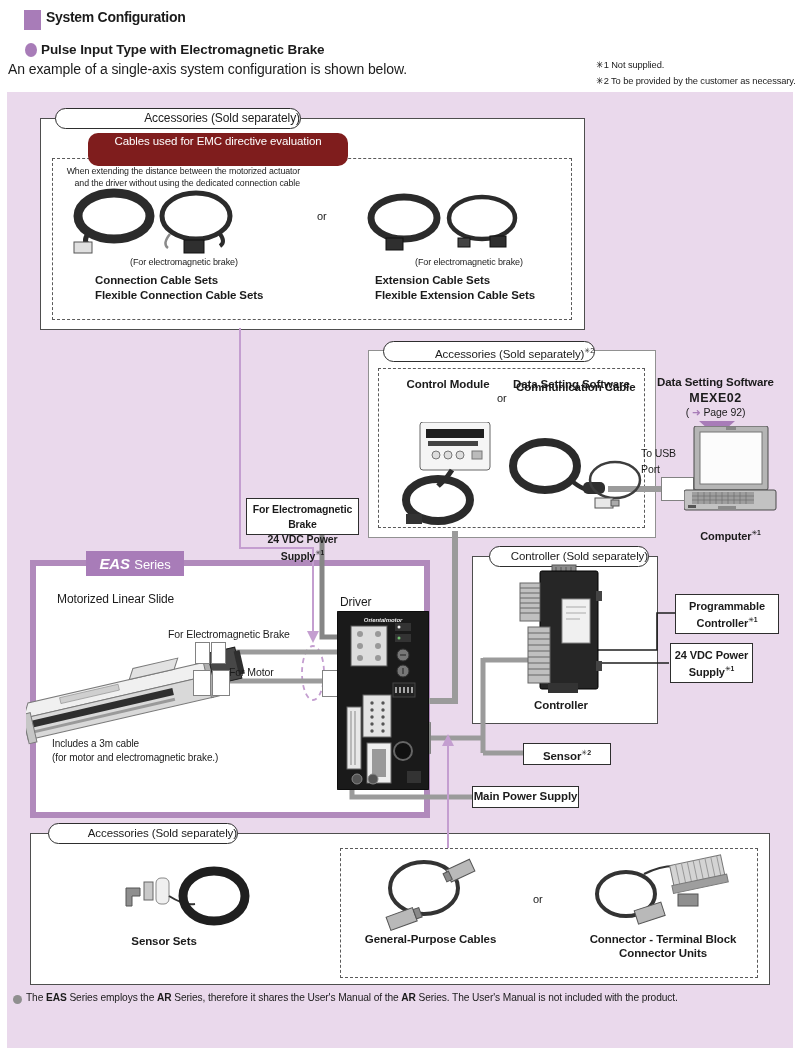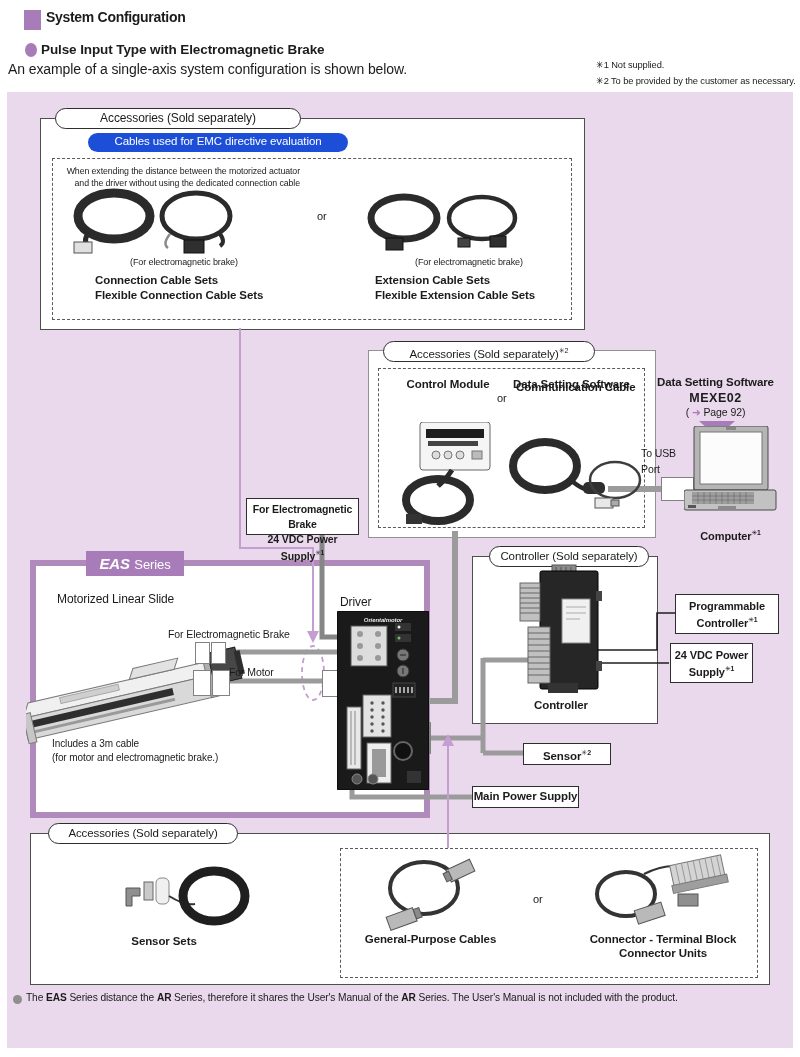--- a/index.html
+++ b/index.html
@@ -4,22 +4,22 @@
 <style>
 *{box-sizing:border-box;margin:0;padding:0}
 body{margin:0;background:#fff;font-family:"Liberation Sans","DejaVu Sans",sans-serif;color:#1b1b1b;letter-spacing:-0.1px}
 .page{position:relative;width:800px;height:1057px;background:#fff;overflow:hidden}
 .abs{position:absolute}
 .z1{z-index:1}.z2{z-index:2}.z3{z-index:3}
 .panel{left:7px;top:92px;width:786px;height:956px;background:#ead9ec;z-index:0}
 .box{background:#fff;border:1.5px solid #4e4e4e}
 .graybox{border-color:#919191}
 .dashed{border:1.6px dashed #5a5a5a}
-.pill{background:#fff;border:1.7px solid #2e2e2e;border-radius:12px;text-align:center;font-size:12px;line-height:18px;height:21px}
-.purplepill{background:#1d4ed8;color:#fff;border-radius:10px;text-align:center;font-size:11.5px;line-height:17px;height:19px}
+.pill{background:#fff;border:1.7px solid #2e2e2e;border-radius:12px;text-align:right;font-size:12px;line-height:18px;height:21px}
+.purplepill{background:#7f1d1d;color:#fff;border-radius:10px;text-align:center;font-size:11.5px;line-height:17px;height:33px}
 .wlabel{background:#fff;border:1.6px solid #2e2e2e;text-align:center;font-weight:bold}
 .conn{background:#fff;border:1.5px solid #828282}
 .sup{font-size:0.62em;vertical-align:super}
 .b{font-weight:bold}
 .c{text-align:center}
 .title{font-size:14px;font-weight:bold;letter-spacing:-0.3px}
 .subtitle{font-size:13.5px;font-weight:bold}
 .desc{font-size:14px}
 .note{font-size:9.3px}
 .cap{font-size:8.8px;line-height:1.32;text-align:right}
@@ -294,15 +294,15 @@
       <rect x="90" y="32" width="56" height="8" fill="#9e9e9e" stroke="#777"></rect>
     </g>
     <rect x="98" y="46" width="20" height="12" fill="#8f8f8f" stroke="#555"></rect>
   </svg>
   <div class="abs item c z3" style="left:582px;top:932px;width:162px">
     <div>Connector - Terminal Block</div>
     <div>Connector Units</div>
   </div>
 
   <div class="abs z3" style="left:13px;top:995px;width:9px;height:9px;border-radius:50%;background:#8f8f8f"></div>
-  <div class="abs footer z3" style="left:26px;top:992px;width:758px"><span>The </span><span class="b">EAS</span><span> Series distance the </span><span class="b">AR</span><span> Series, therefore it shares the User's Manual of the </span><span class="b">AR</span><span> Series. The User's Manual is not included with the product.</span></div>
+  <div class="abs footer z3" style="left:26px;top:992px;width:758px"><span>The </span><span class="b">EAS</span><span> Series employs the </span><span class="b">AR</span><span> Series, therefore it shares the User's Manual of the </span><span class="b">AR</span><span> Series. The User's Manual is not included with the product.</span></div>
 
 </div>
 
 </body></html>

